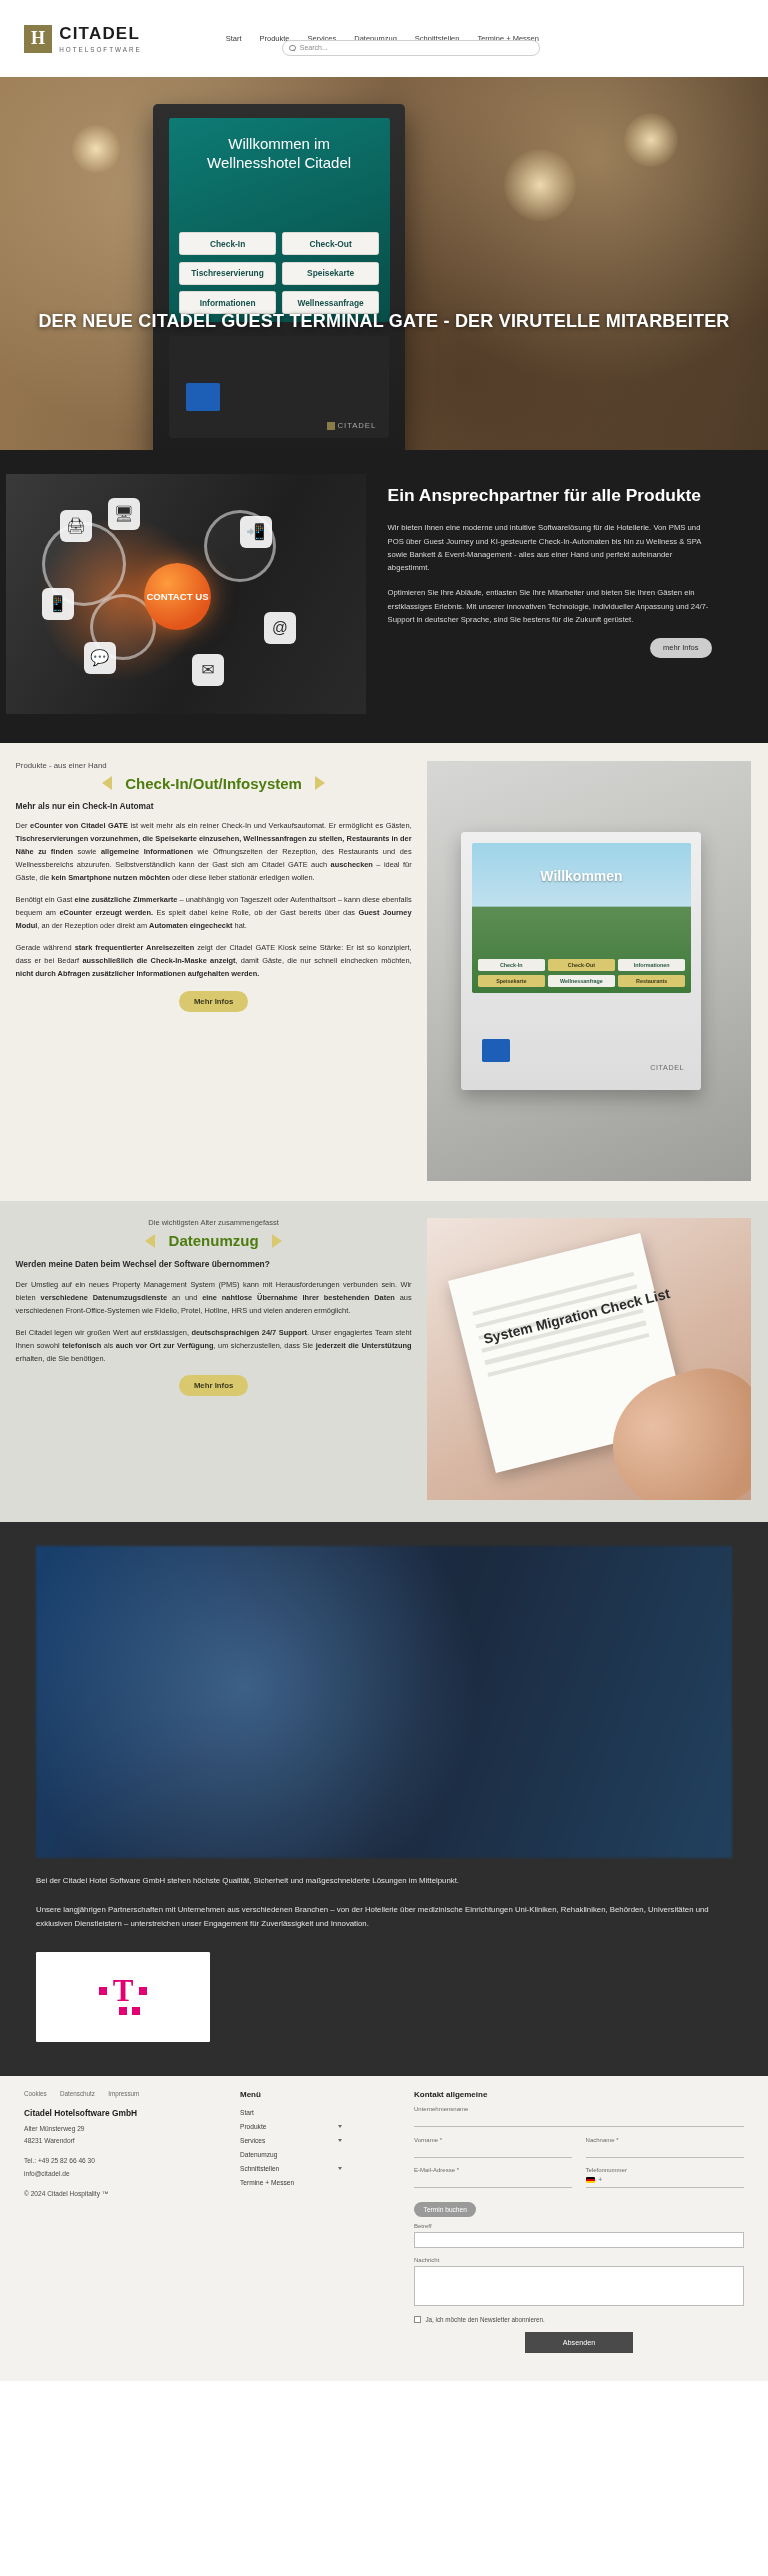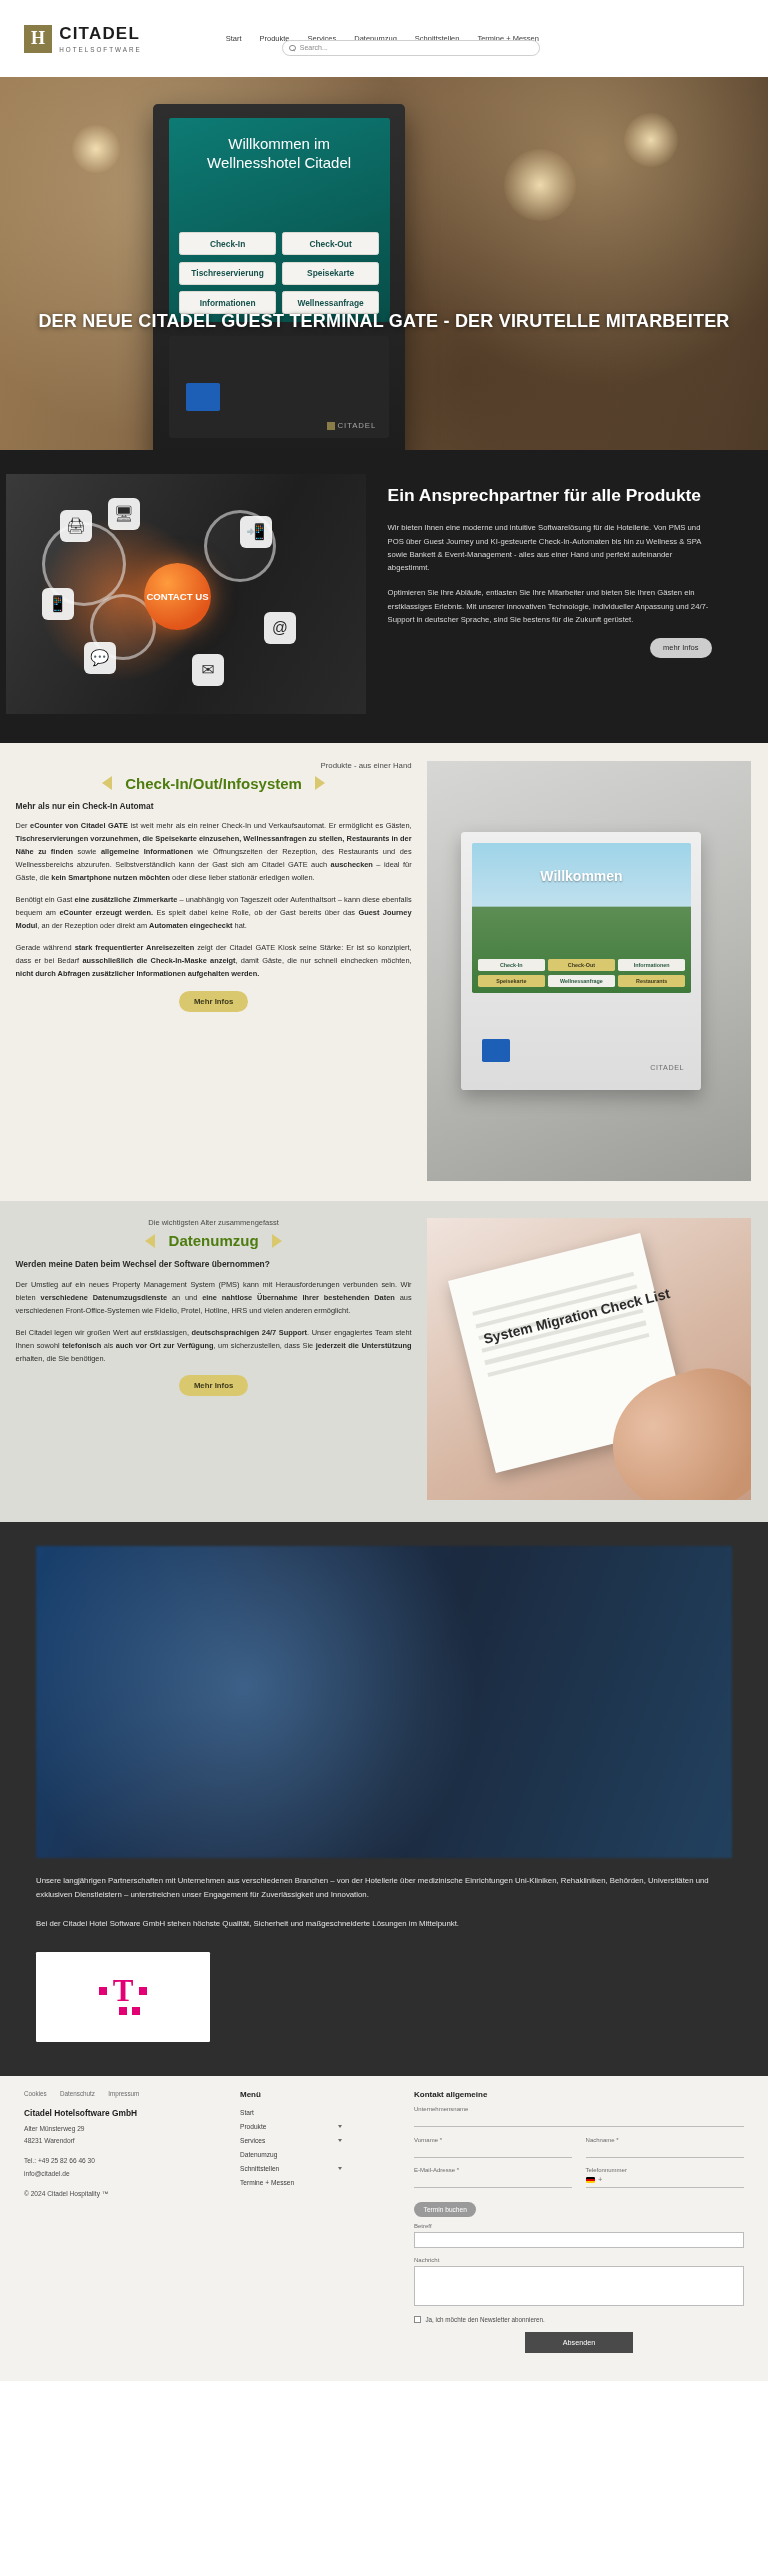--- a/index.html
+++ b/index.html
@@ -208,21 +208,21 @@
 
   
   .sec-products {
     background: #f2efe8;
     padding: 18px 0 20.4px;
     display: flex;
     gap: 15.6px;
     padding-left: 15.6px; padding-right: 15.6px;
   }
   .prod-left { width: 396px; }
-  .prod-kicker { text-align: right; font-size: 7.8px; color: #4a4a4a; margin-bottom: 4.8px; }
+  .prod-kicker { text-align: left; font-size: 7.8px; color: #4a4a4a; margin-bottom: 4.8px; }
   .slider-head {
     display: flex; align-items: center; justify-content: center; gap: 13.2px;
     margin-bottom: 9.6px;
   }
   .arrow {
     width: 0; height: 0; cursor: pointer;
   }
   .arrow-left { border-top: 7.8px solid transparent; border-bottom: 7.8px solid transparent; border-right: 10.2px solid #d9c86d; }
   .arrow-right { border-top: 7.8px solid transparent; border-bottom: 7.8px solid transparent; border-left: 10.2px solid #d9c86d; }
   .slider-title { font-size: 15px; font-weight: bold; color: #4d7c0f; }
@@ -506,22 +506,22 @@
       <div class="line"></div>
       <div class="line"></div>
     </div>
     <div class="cb-title">System Migration Check List</div>
     <div class="hand"></div>
   </div>
 </div>
 
 <div class="sec-partnerships">
   <div class="ps-hero"></div>
+  <div class="ps-p">Bei der Citadel Hotel Software GmbH stehen höchste Qualität, Sicherheit und maßgeschneiderte Lösungen im Mittelpunkt.</div>
   <div class="ps-p">Unsere langjährigen Partnerschaften mit Unternehmen aus verschiedenen Branchen – von der Hotellerie über medizinische Einrichtungen Uni-Kliniken, Rehakliniken, Behörden, Universitäten und exklusiven Dienstleistern – unterstreichen unser Engagement für Zuverlässigkeit und Innovation.</div>
-  <div class="ps-p">Bei der Citadel Hotel Software GmbH stehen höchste Qualität, Sicherheit und maßgeschneiderte Lösungen im Mittelpunkt.</div>
   <div class="logo-strip">
     <div class="telekom-logo">
       <div class="telekom-row">
         <span class="telekom-sq"></span>
         <span class="telekom-t">T</span>
         <span class="telekom-sq"></span>
       </div>
       <div class="telekom-row">
         <span class="telekom-sq" style="opacity:.0"></span>
         <span class="telekom-sq"></span>

